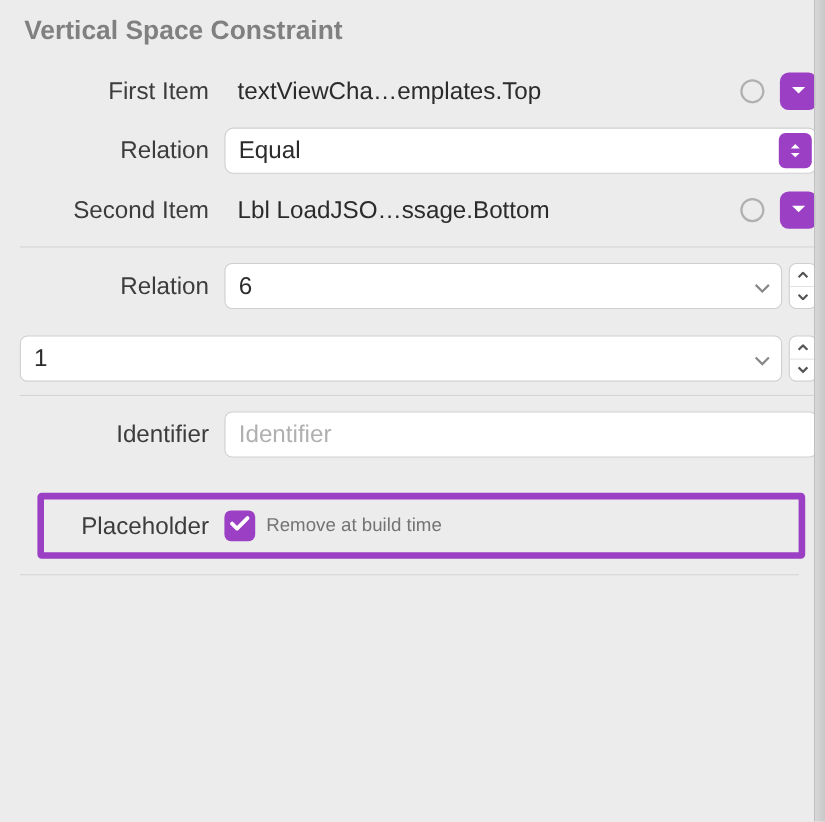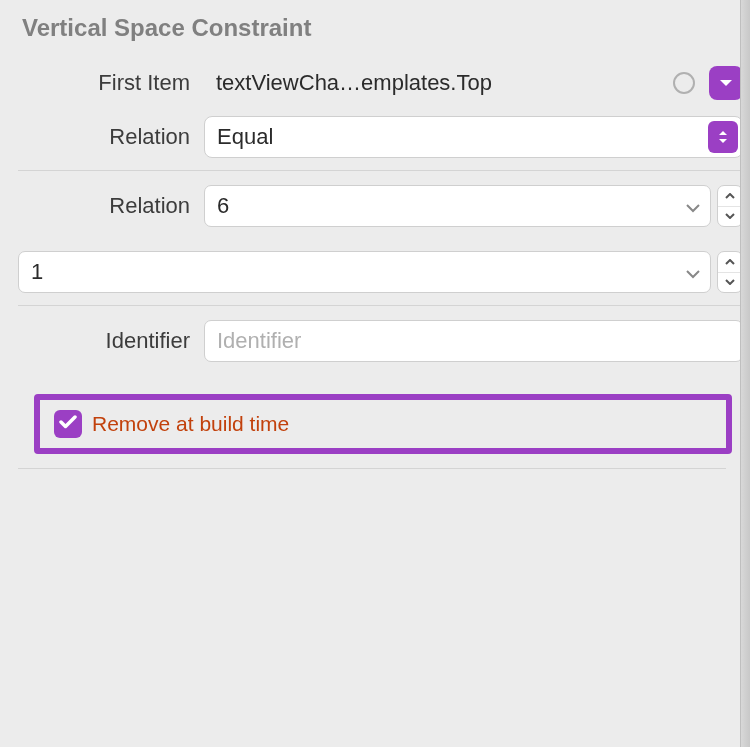--- a/index.html
+++ b/index.html
@@ -175,21 +175,21 @@
       height: 28px;
       background: #9b3fc4;
       border-radius: 6px;
       display: flex;
       align-items: center;
       justify-content: center;
       margin-right: 10px;
       cursor: pointer;
     }
     .checkbox svg { width: 18px; height: 14px; fill: none; stroke: #fff; stroke-width: 3.5; stroke-linecap: round; stroke-linejoin: round; }
-    .cb-label { font-size: 21px; color: #c2410c; }
+    .cb-label { font-size: 17px; color: #737373; }
     .right-edge {
       position: absolute;
       right: 0;
       top: 0;
       bottom: 0;
       width: 10px;
       background: linear-gradient(to right, #d8d8d8, #c8c8c8);
       border-left: 1px solid #bfbfbf;
     }
   </style>
@@ -223,20 +223,33 @@
               <path d="M1 5 L5 1 L9 5 Z"></path>
             </svg>
           <svg viewBox="0 0 10 6">
               <path d="M1 1 L5 5 L9 1 Z"></path>
             </svg>
         </div>
       </div>
     </div>
   </div>
 
+  <div class="row">
+    <div class="label">Second Item</div>
+    <div class="field-area">
+      <div class="text-display with-reset">Lbl LoadJSO…ssage.Bottom</div>
+      <div class="small-purple-btn">
+        <span>
+          <svg viewBox="0 0 14 10">
+              <path d="M1 2 L7 8 L13 2 Z"></path>
+            </svg>
+        </span>
+      </div>
+    </div>
+  </div>
 
   <div class="divider"></div>
 
   <div class="row">
     <div class="label">Relation</div>
     <div class="field-area">
       <div class="num-field">
         <span>6</span>
         <span class="chev-down">
           <svg viewBox="0 0 14 10">
@@ -291,20 +304,21 @@
 
   <div class="row">
     <div class="label">Identifier</div>
     <div class="field-area">
       <input class="text-input" placeholder="Identifier" value="" style="">
     </div>
   </div>
 </div>
 
 <div class="highlight-box">
+  <div class="label">Placeholder</div>
   <div class="checkbox">
     <span>
       <svg viewBox="0 0 18 14">
           <polyline points="2,7 6.5,11.5 16,2"></polyline>
         </svg>
     </span>
   </div>
   <div class="cb-label">Remove at build time</div>
 </div>
 

